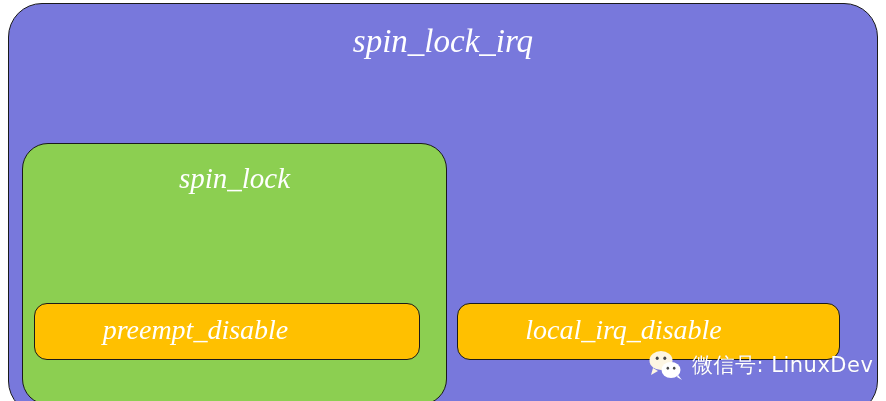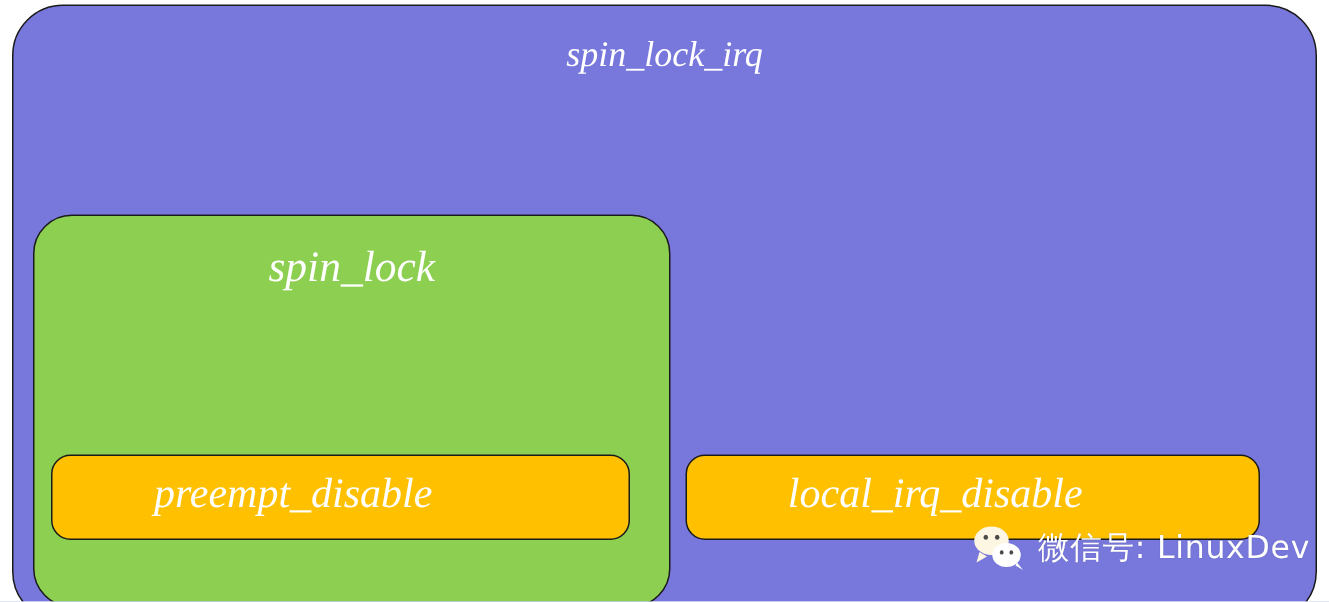--- a/index.html
+++ b/index.html
@@ -65,21 +65,21 @@
     font-family: "Liberation Serif", "DejaVu Serif", serif;
     white-space: nowrap;
     line-height: 1;
     text-align: center;
     user-select: none;
   }
   .label-outer {
     left: 8px;
     top: 25px;
     width: 870px;
-    font-size: 24px;
+    font-size: 33px;
   }
   .label-mid {
     left: 22px;
     top: 164px;
     width: 425px;
     font-size: 29px;
     text-align: center;
   }
   .label-leaf {
     top: 316px;

